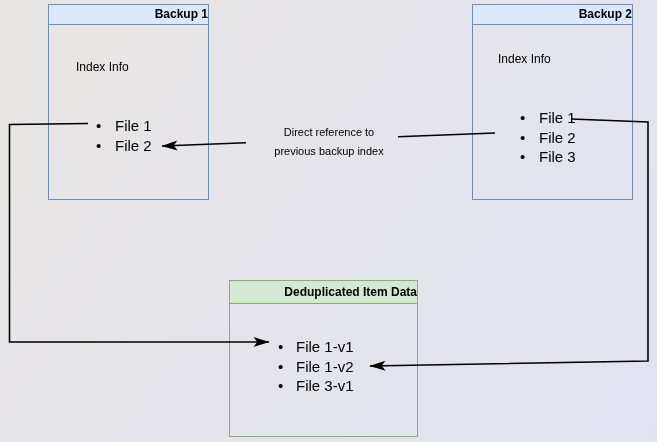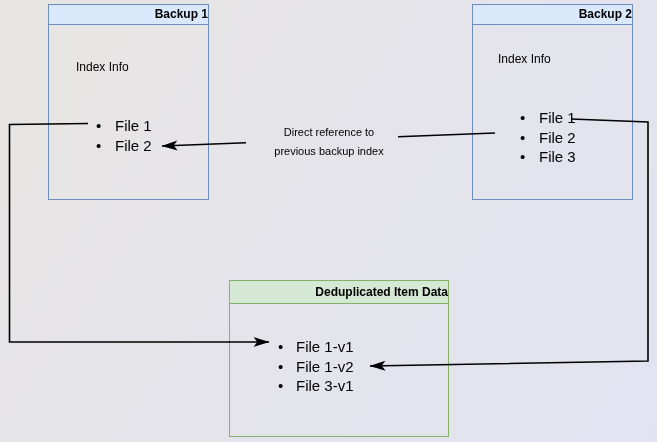--- a/index.html
+++ b/index.html
@@ -26,21 +26,21 @@
     border-bottom:1.5px solid #6c8ebf;
     background:#dae8fc;
     text-align:right;
     font-weight:bold;
     font-size:12px;
   }
   .node.blue1{left:48px;top:4px;width:161px;height:196px;}
   .node.blue2{left:449px;top:4px;width:161px;height:196px;margin-left:23px;}
   .node.blue1 .node-header,.node.blue2 .node-header{height:20px;line-height:19px;}
   .node.green{
-    left:229px;top:280px;width:220px;height:157px;
+    left:229px;top:280px;width:189px;height:157px;
     border-color:#82b366;
   }
   .node.green .node-header{
     height:23px;line-height:22px;
     background:#d5e8d4;border-bottom-color:#82b366;
   }
   .index-label{
     position:absolute;
     font-size:12px;line-height:20px;
     white-space:nowrap;

